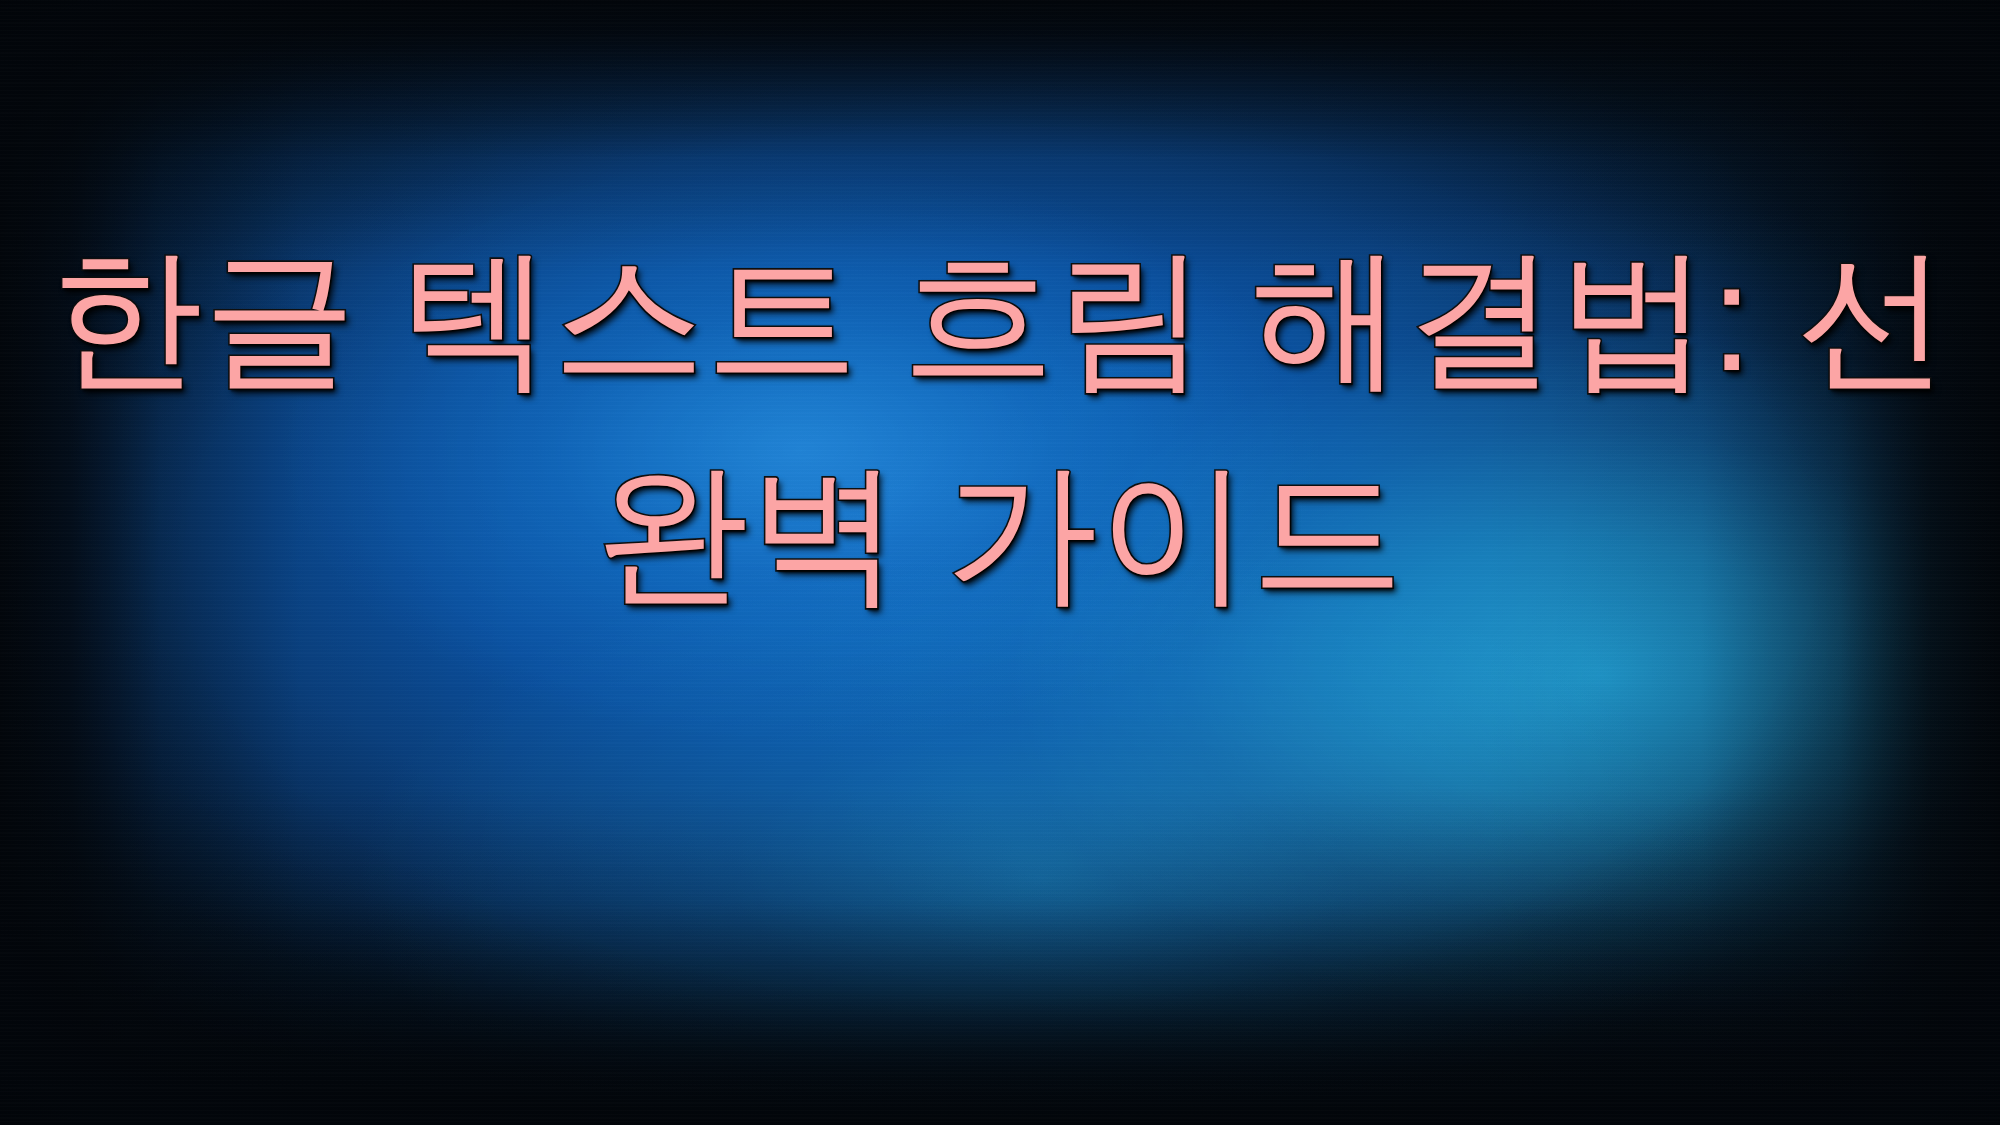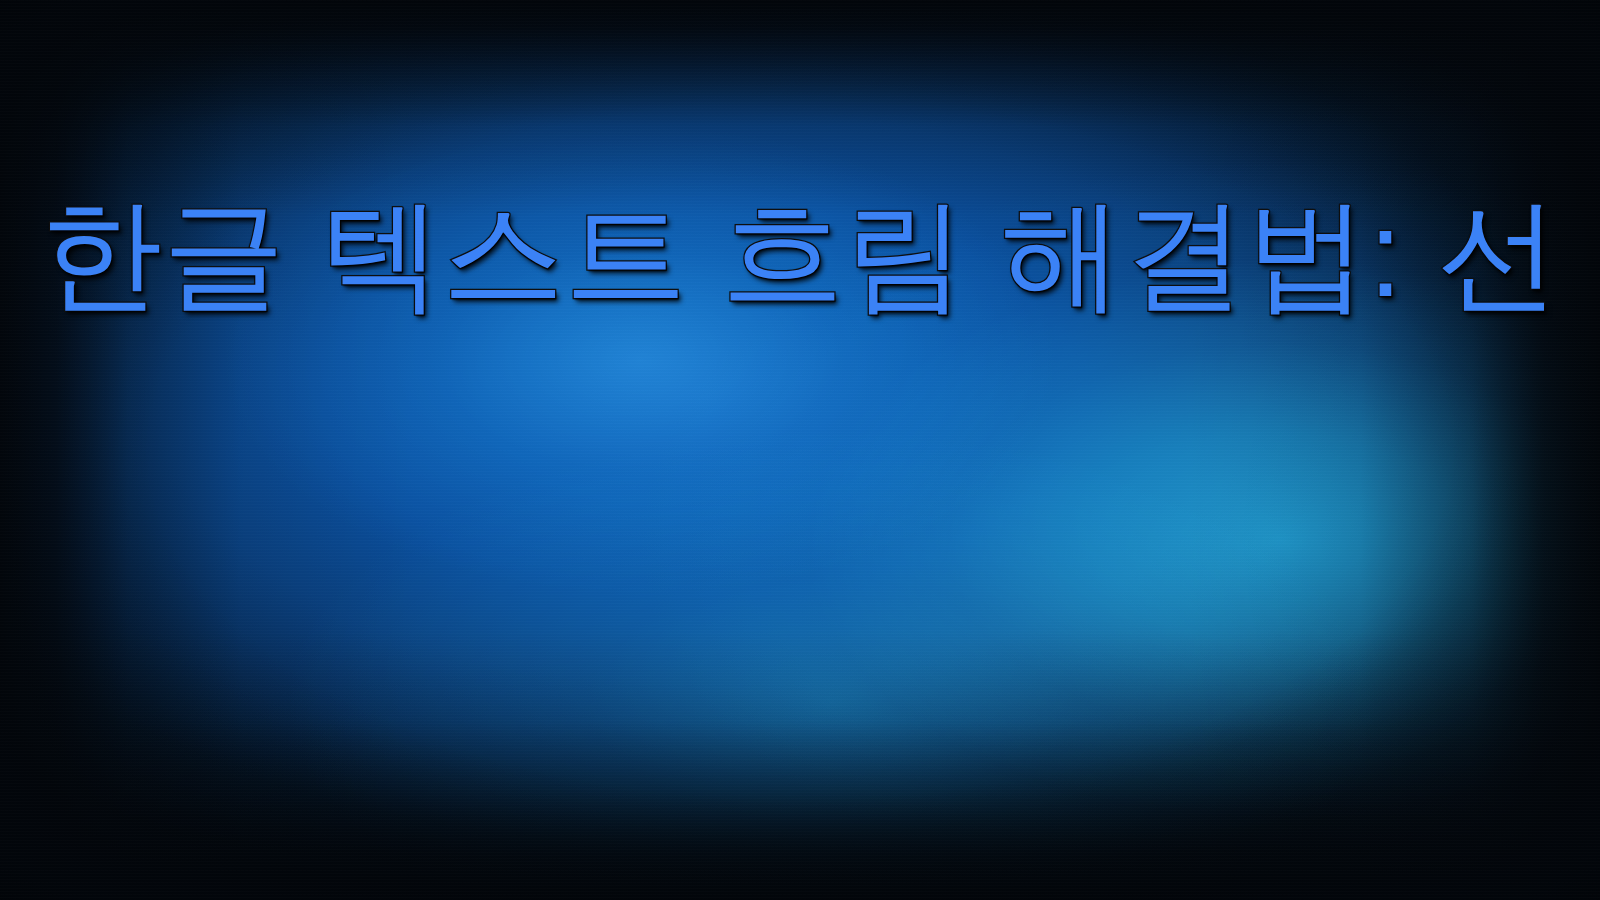--- a/index.html
+++ b/index.html
@@ -146,21 +146,21 @@
     box-sizing: border-box;
   }
 
   .title-line {
     display: block;
     font-family: "Liberation Sans", "DejaVu Sans", sans-serif;
     font-size: 122px;
     font-weight: 400;
     line-height: 172px;
     letter-spacing: 0.5px;
-    color: #3b82f6;
+    color: #fca5a5;
     white-space: nowrap;
     
     -webkit-text-stroke: 2.5px #121212;
     paint-order: stroke fill;
     text-shadow:
       3px 4px 5px rgba(0,0,0,0.78),
       1px 2px 2px rgba(0,0,0,0.60),
       0 0 2px rgba(0,0,0,0.45);
   }
 </style>
@@ -173,15 +173,16 @@
   <div class="bg-blue"></div>
   <div class="bg-teal"></div>
   <div class="bg-teal2"></div>
   <div class="bg-core"></div>
   <div class="bg-vignette"></div>
   <div class="bg-corners"></div>
   <div class="bg-noise"></div>
 
   <div class="title-block">
     <span class="title-line">한글 텍스트 흐림 해결법: 선</span>
+    <span class="title-line">완벽 가이드</span>
   </div>
 
 </div>
 
 </body></html>

